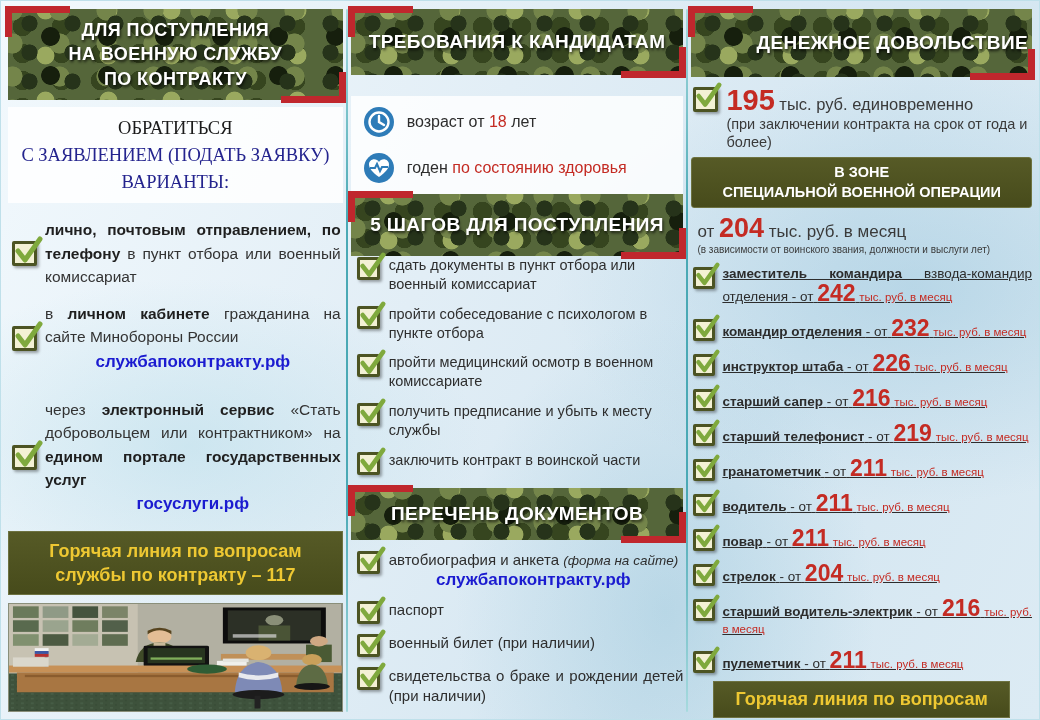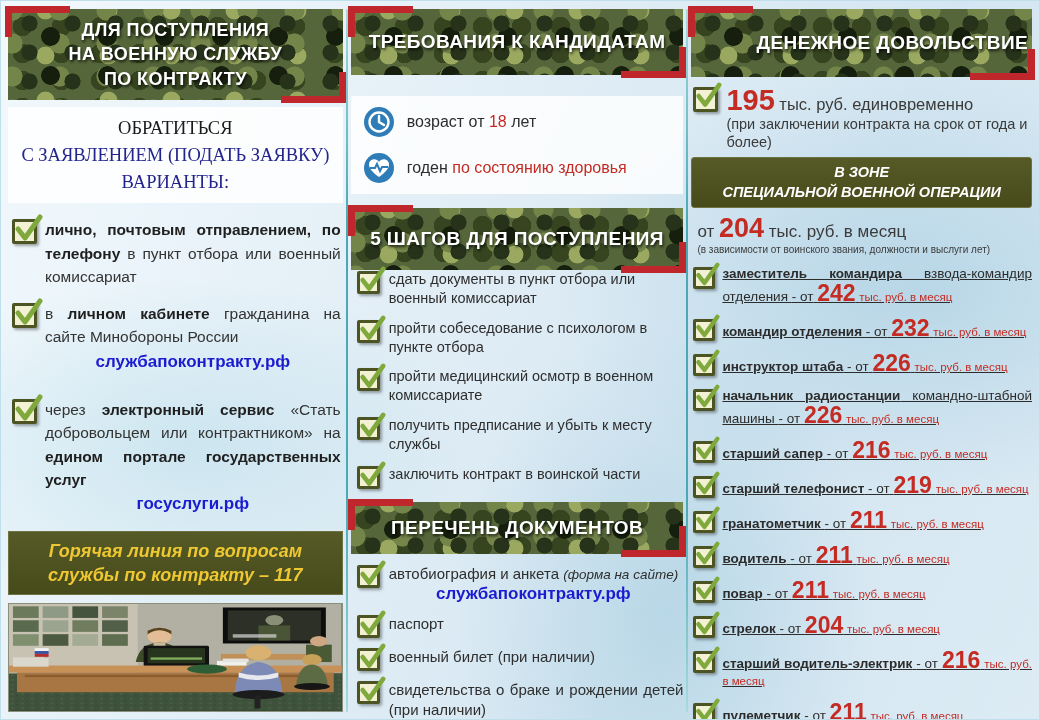--- a/index.html
+++ b/index.html
@@ -46,21 +46,21 @@
   }
   .camo::after{
     content:""; position:absolute; bottom:-3px; right:-3px; width:58px; height:24px;
     border-bottom:7px solid #c0272d; border-right:7px solid #c0272d;
   }
 
   
   .olive{
     background:linear-gradient(#565a26,#474b1b);
     border:1px solid #6d7240;
-    text-align:center; font-weight:bold;font-style:italic;
+    text-align:center; font-weight:bold;
   }
   .yellowtxt{ color:#eec832; }
 
   
   .chk{
     flex:0 0 auto; width:25px; height:25px; margin-right:8px; margin-top:1px;
     background:#f3f1d4; border:3px solid #4c5423; border-radius:2px;
     box-shadow:2px 2px 3px rgba(0,0,0,.35);
     position:relative; display:inline-block;
   }
@@ -74,34 +74,34 @@
   
   .l-header{ padding:9px 4px; font-size:18px; line-height:1.35; margin-bottom:7px; }
   .apply-box{
     background:rgba(255,255,255,.85);
     font-family:"Liberation Serif","DejaVu Serif",serif;
     text-align:center; font-size:18.5px; line-height:1.45;
     padding:8px 4px; margin-bottom:13px;
   }
   .apply-box .l1{ color:#1b1b1b; }
   .apply-box .l2,.apply-box .l3{ color:#24248e; }
-  .l-opt{ font-size:15.5px; line-height:1.5; color:#333; }
+  .l-opt{ font-size:15.5px; line-height:1.5; color:#333;align-items:center; }
   .l-opt b{ color:#1f1f1f; }
   .opt1{ margin:2px 2px 14px 4px; }
   .opt2{ margin:0 2px 24px 4px; }
   .opt3{ margin:0 2px 10px 4px; }
   .centerlink{ display:block; text-align:center; font-size:17px; }
   .l-hotline{ padding:7px 4px; font-size:18px; line-height:1.35; margin:4px 0 8px 0; }
 
   .photo{ flex:1; border:1px solid #8a8f7a; overflow:hidden; background:#8d927f; }
   .photo svg{ display:block; width:100%; height:100%; }
 
   
   .m-header{ padding:22px 4px; font-size:19px; margin-bottom:21px; }
-  .req-panel{ background:rgba(255,255,255,.82); padding:10px 8px; margin-bottom:14px; }
+  .req-panel{ background:rgba(255,255,255,.82); padding:10px 8px; margin-bottom:0; }
   .req-row{ display:flex; align-items:center; font-size:16px; }
   .req-row + .req-row{ margin-top:14px; }
   .blue-ico{ flex:0 0 auto; width:32px; height:32px; margin:0 12px 0 4px; }
   .redtxt{ color:#c42b23; }
   .steps-header{ padding:20px 4px; font-size:19px; }
   .step{ font-size:14.5px; line-height:1.3; color:#2e2e2e; margin:0 0 11px 6px; }
   .step .chk{ width:23px; height:23px; margin-right:9px; }
   .docs-header{ padding:15px 4px; font-size:19px; margin:2px 0 10px 0; }
   .doc{ font-size:15px; line-height:1.3; color:#2e2e2e; margin:0 0 9px 6px; }
   .doc .chk{ width:23px; height:23px; margin-right:9px; }
@@ -423,28 +423,20 @@
           </svg>
         </span>
       <div class="pos-text"><b>инструктор штаба</b><span> </span><span>- от</span> <span class="amt">226</span> <span class="permo">тыс. руб. в месяц</span></div>
     </div>
     <div class="item pos-row">
       <span class="chk">
           <svg width="26" height="26" viewBox="0 0 30 30">
             <path d="M5 14 L12 23 L27 2" fill="none" stroke="#7fa93d" stroke-width="5" stroke-linecap="round" stroke-linejoin="round"></path>
           </svg>
         </span>
-      <div class="pos-text jtext"><b>начальник радиостанции</b><span> командно-штабной машины </span><span>- от</span> <span class="amt">226</span> <span class="permo">тыс. руб. в месяц</span></div>
-    </div>
-    <div class="item pos-row">
-      <span class="chk">
-          <svg width="26" height="26" viewBox="0 0 30 30">
-            <path d="M5 14 L12 23 L27 2" fill="none" stroke="#7fa93d" stroke-width="5" stroke-linecap="round" stroke-linejoin="round"></path>
-          </svg>
-        </span>
       <div class="pos-text"><b>старший сапер</b><span> </span><span>- от</span> <span class="amt">216</span> <span class="permo">тыс. руб. в месяц</span></div>
     </div>
     <div class="item pos-row">
       <span class="chk">
           <svg width="26" height="26" viewBox="0 0 30 30">
             <path d="M5 14 L12 23 L27 2" fill="none" stroke="#7fa93d" stroke-width="5" stroke-linecap="round" stroke-linejoin="round"></path>
           </svg>
         </span>
       <div class="pos-text"><b>старший телефонист</b><span> </span><span>- от</span> <span class="amt">219</span> <span class="permo">тыс. руб. в месяц</span></div>
     </div>

